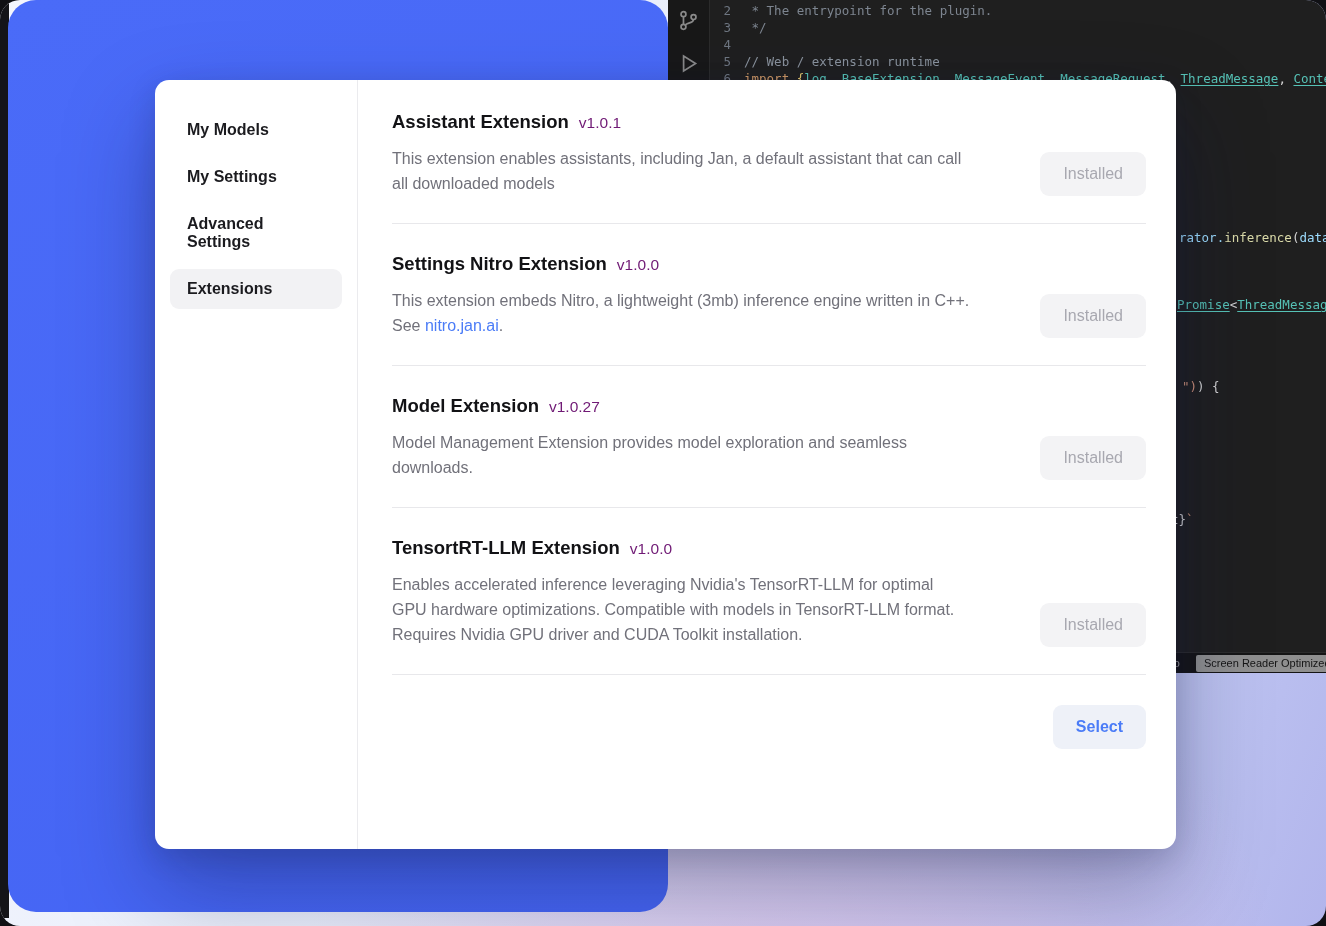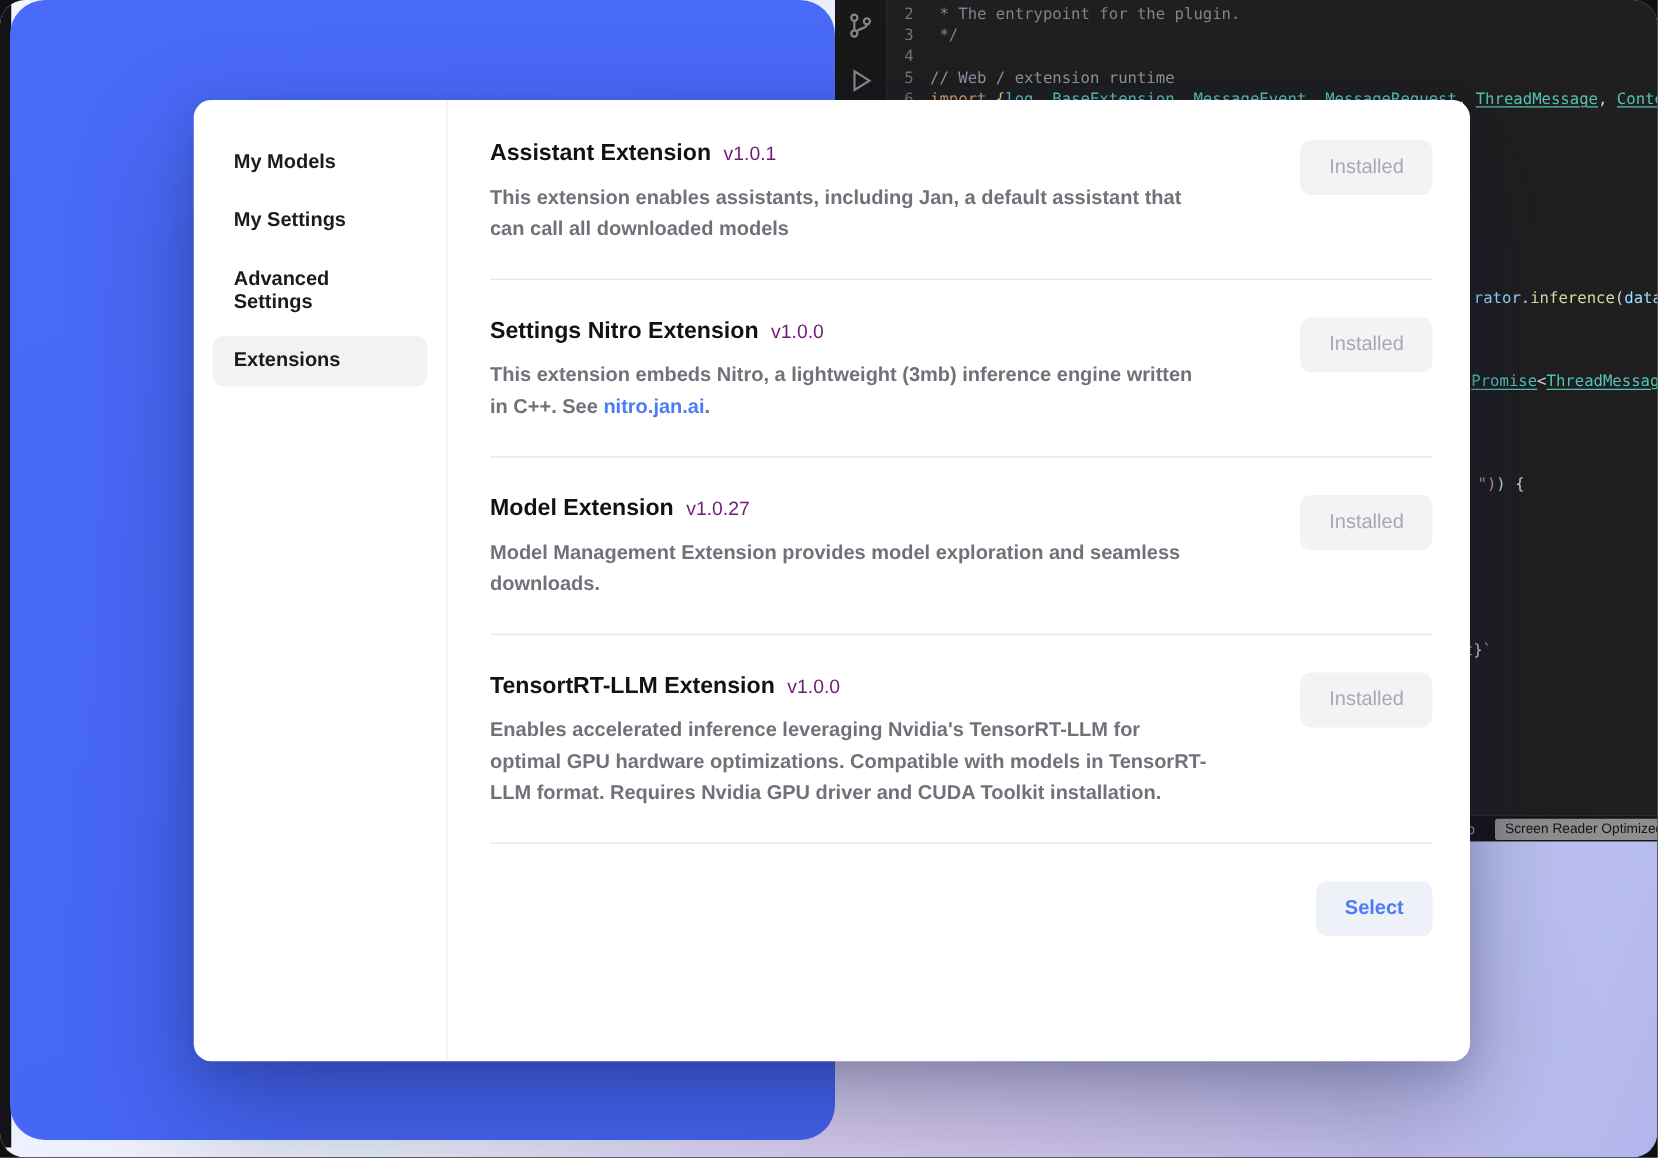--- a/index.html
+++ b/index.html
@@ -34,27 +34,27 @@
   .sb-badge{position:absolute;left:528px;top:2px;background:#8f8f8f;color:#151515;font-size:11px;line-height:17px;padding:0 8px;white-space:nowrap;border-radius:2px;}
   
   .left-dark-strip{position:absolute;left:0;top:0;width:9px;height:918px;background:#141418;z-index:2;}
   .blue-panel{position:absolute;left:8px;top:0;width:660px;height:912px;background:linear-gradient(160deg,#4a6bf8 0%,#4565f4 100%);border-radius:28px;z-index:3;}
   
   .modal{position:absolute;left:155px;top:80px;width:1021px;height:769px;background:#ffffff;border-radius:14px;display:flex;overflow:hidden;z-index:5;box-shadow:0 40px 90px rgba(18,24,66,.35),0 8px 28px rgba(18,24,66,.16);}
   .sidebar{width:203px;flex:none;border-right:1px solid #ebebee;padding:30px 15px 0;}
   .side-item{font-size:16px;font-weight:bold;color:#1b1b1f;padding:11px 17px;border-radius:9px;margin-bottom:7px;cursor:pointer;}
   .side-item.active{background:#f2f2f4;}
   .content{flex:1;padding:2px 30px 0 34px;overflow:hidden;}
-  .ext-row{display:flex;justify-content:space-between;align-items:flex-start;padding:29px 0 27px;border-bottom:1px solid #e8e8eb;}
+  .ext-row{display:flex;justify-content:space-between;align-items:flex-end;padding:29px 0 27px;border-bottom:1px solid #e8e8eb;}
   .ext-row.last{border-bottom:none;}
   .ext-info{max-width:578px;}
   .ext-title-line{display:flex;align-items:baseline;gap:10px;}
   .ext-title{font-size:18.5px;font-weight:bold;color:#121215;}
   .ext-version{font-size:15.5px;color:#701a75;}
-  .ext-desc{margin-top:13px;font-size:16px;line-height:25px;color:#71717a;font-weight:bold;}
+  .ext-desc{margin-top:13px;font-size:16px;line-height:25px;color:#71717a;}
   .ext-link{color:#4b7cf7;text-decoration:none;cursor:pointer;}
   .btn{flex:none;height:44px;border-radius:9px;padding:0 23px;font-size:16px;border:none;display:inline-flex;align-items:center;justify-content:center;font-family:inherit;margin-top:1px;}
   .btn-installed{background:#f3f3f5;color:#a8a8b0;font-weight:normal;cursor:default;}
   .btn-select{background:#eef1f8;color:#4b7cf7;font-weight:bold;cursor:pointer;}
 </style>
 </head>
 <body>
 
 <div class="screen">
 

